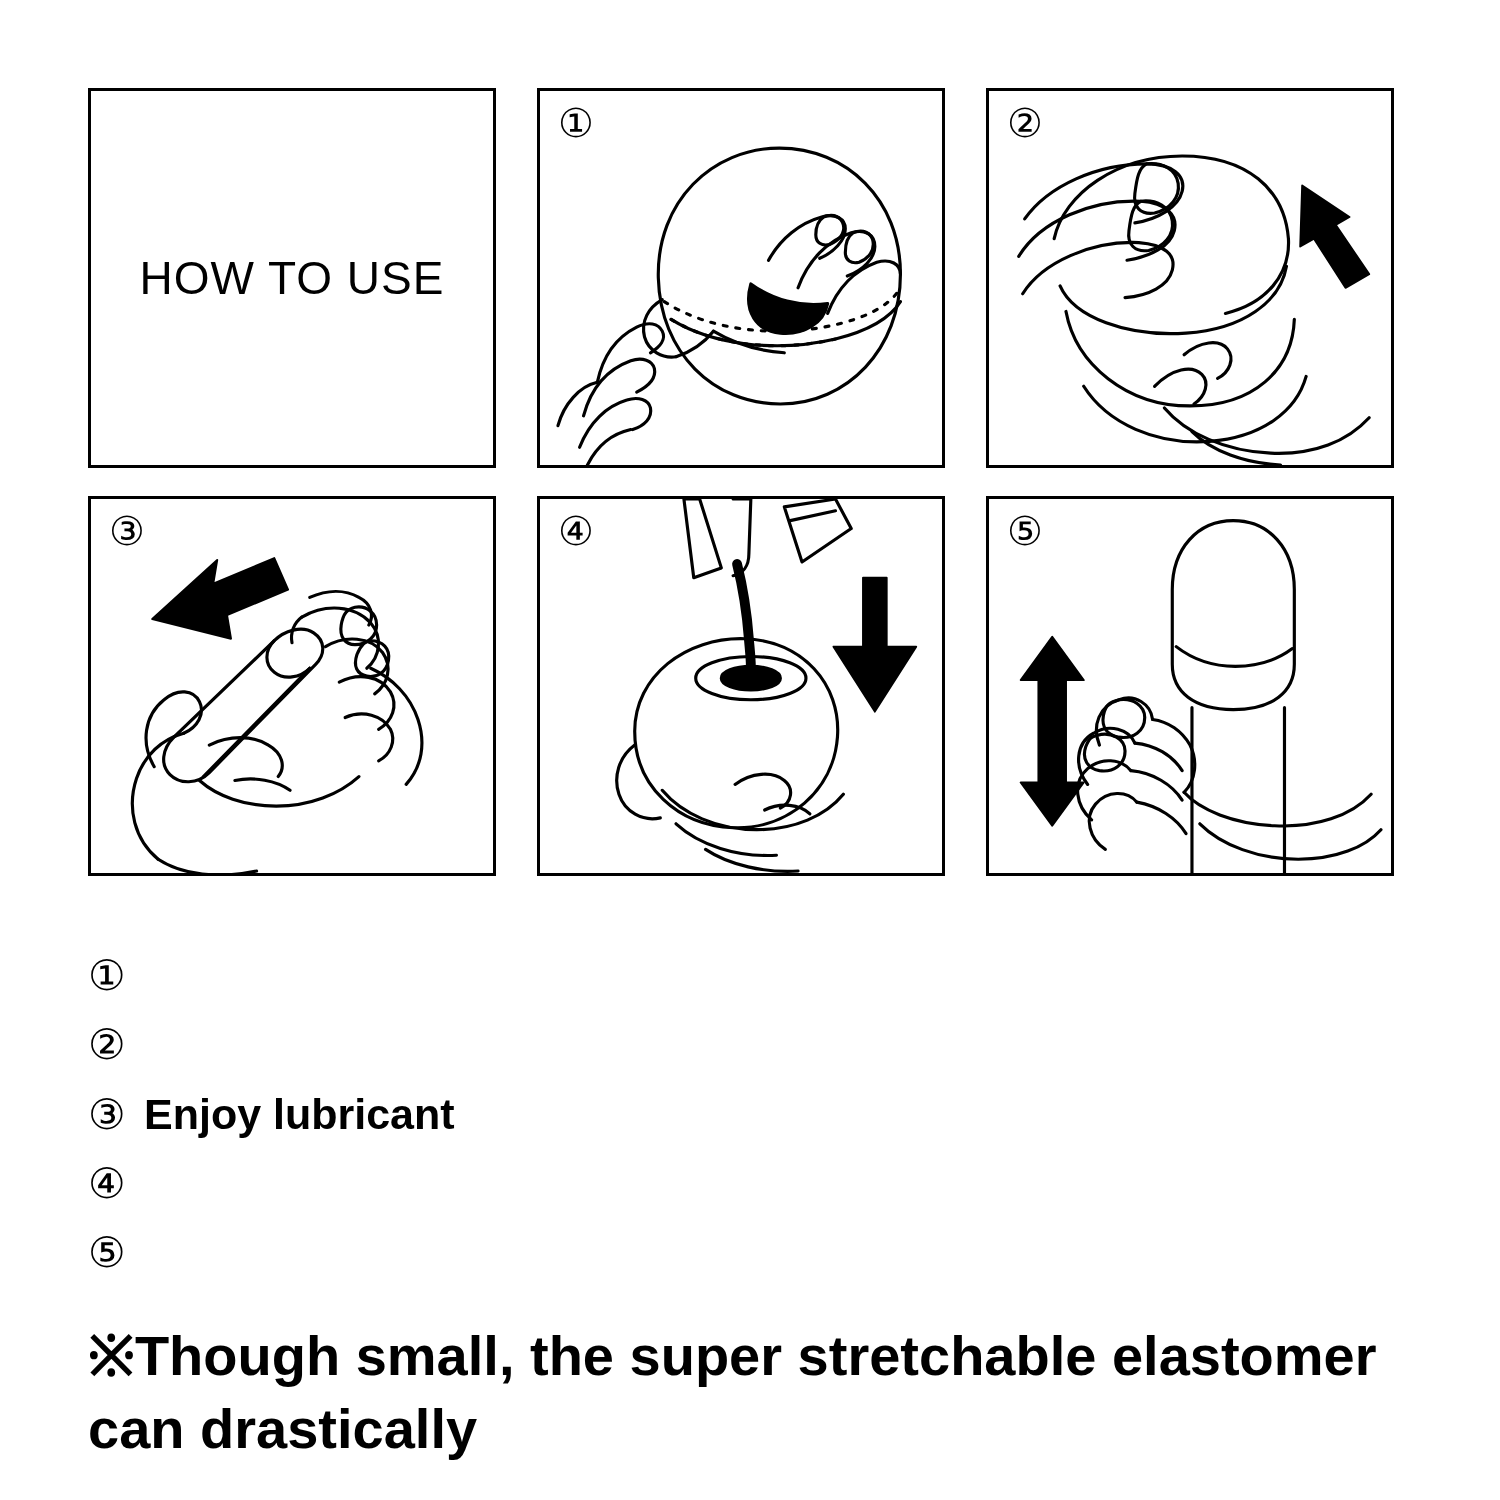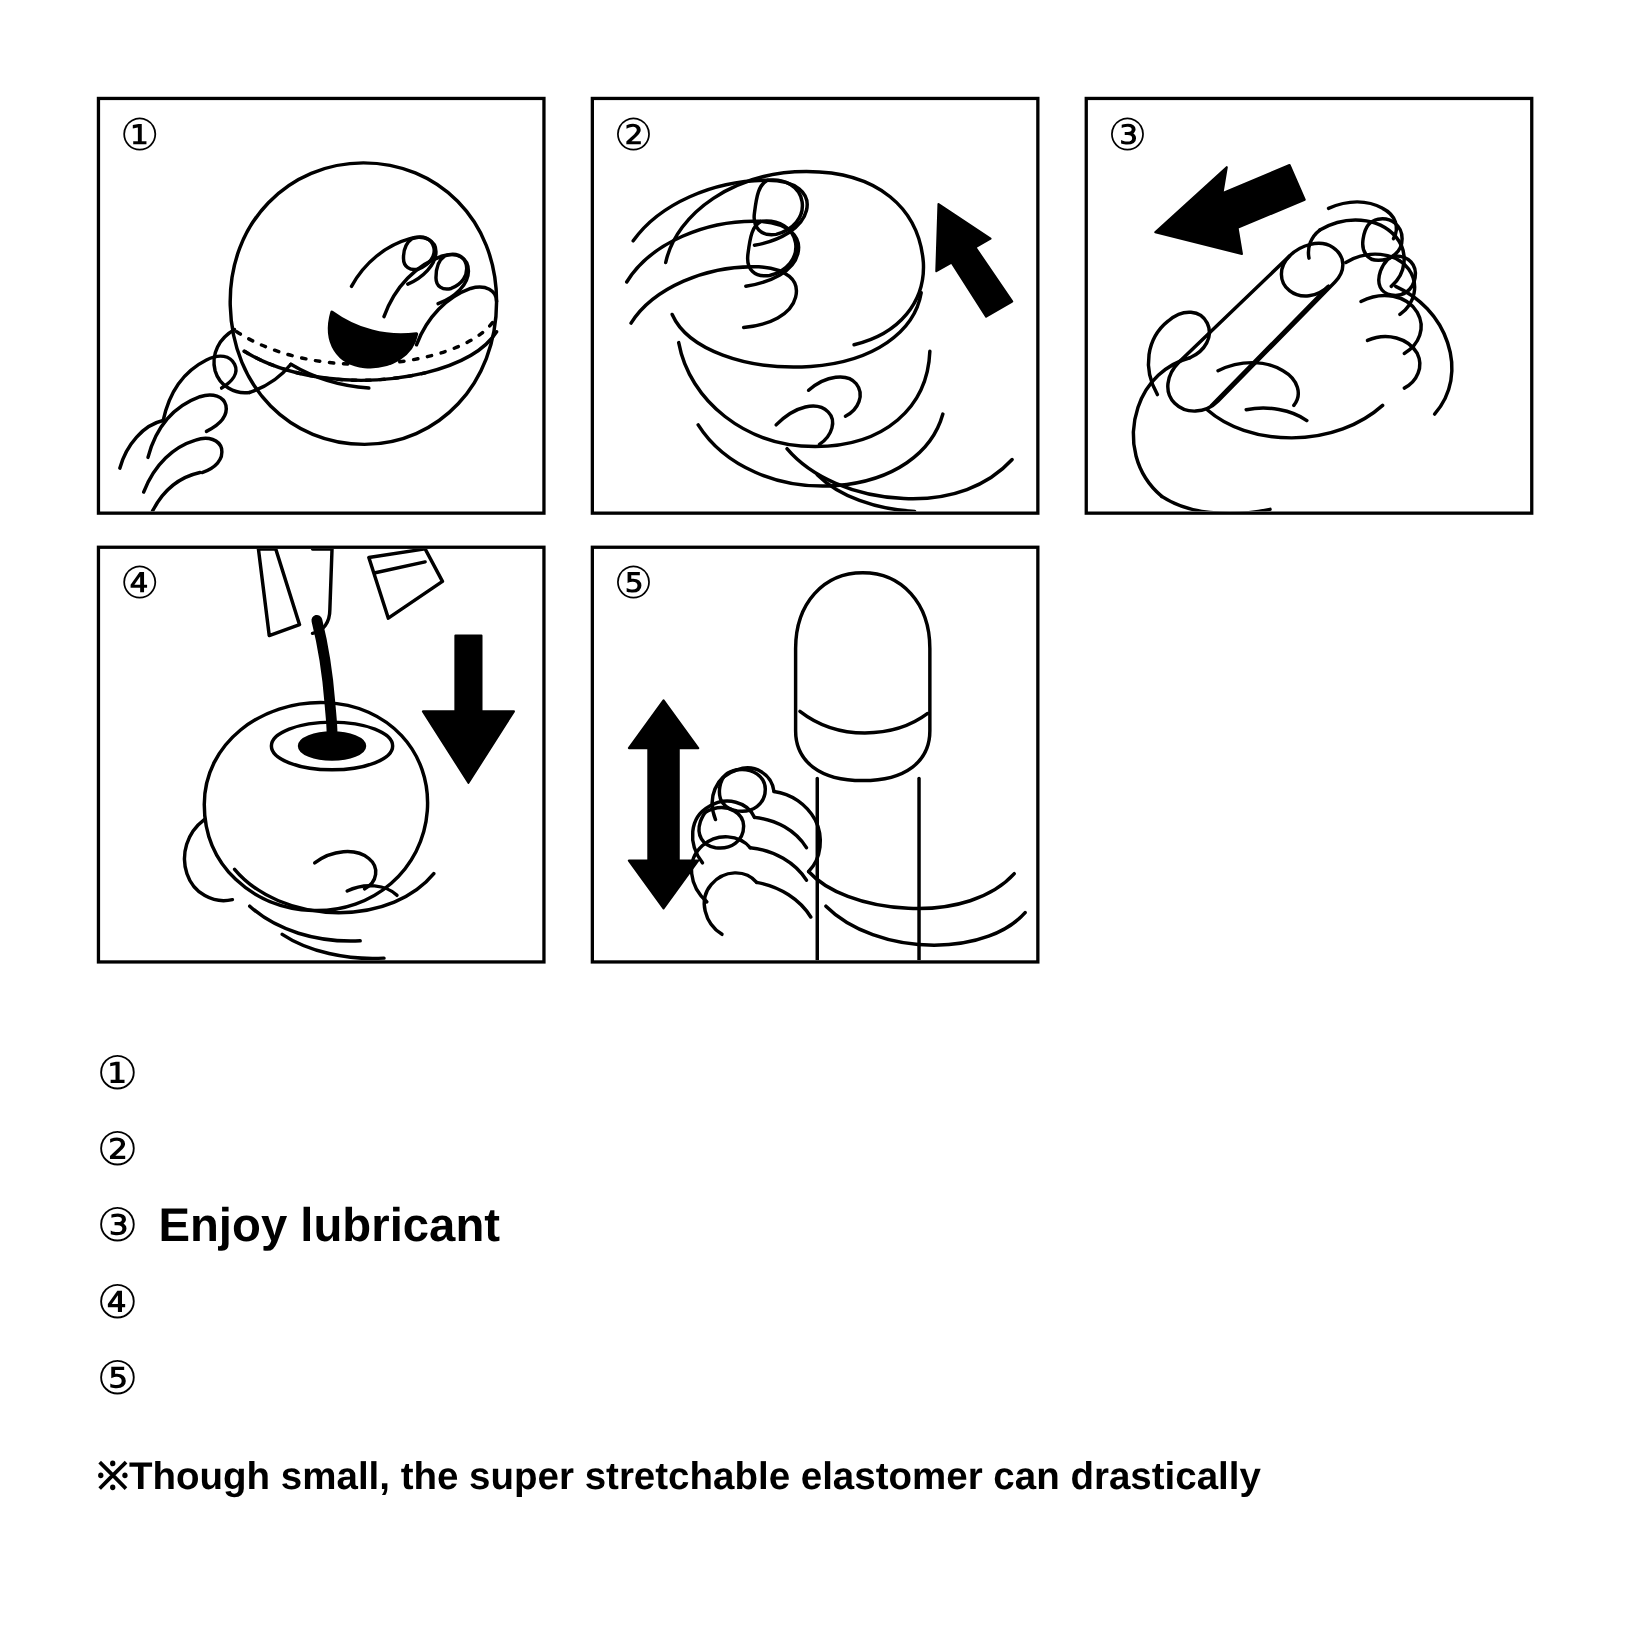--- a/index.html
+++ b/index.html
@@ -86,34 +86,37 @@
     font-weight: 400;
     font-size: 42px;
   }
   .instr-text { font-weight: 700; }
 
   .note {
     position: absolute;
     left: 88px;
     top: 1320px;
     width: 1340px;
-    font-size: 35px;
+    font-size: 56px;
     font-weight: 700;
     line-height: 1.30;
   }
   .note-ind { display: inline-block; }
   .note-line2 { padding-left: 42px; }
 </style>
 </head>
 <body>
 
 <div class="page">
 
   <div class="grid">
 
+    <div class="panel">
+      <div class="panel-title">HOW TO USE</div>
+    </div>
 
     <div class="panel">
       <div class="step-num">①</div>
       <div class="art">
         <svg viewBox="0 0 408 380" xmlns="http://www.w3.org/2000/svg">
           <g fill="none" stroke="#000" stroke-width="3.2" stroke-linecap="round" stroke-linejoin="round">
 
             <path d="M120 190 C118 112 175 58 243 58 C311 58 366 110 366 186 C366 262 312 318 244 318 C176 318 122 266 120 190 Z"></path>
 
             <path d="M133 232 C175 258 240 266 300 252 C336 243 356 230 366 214"></path>

